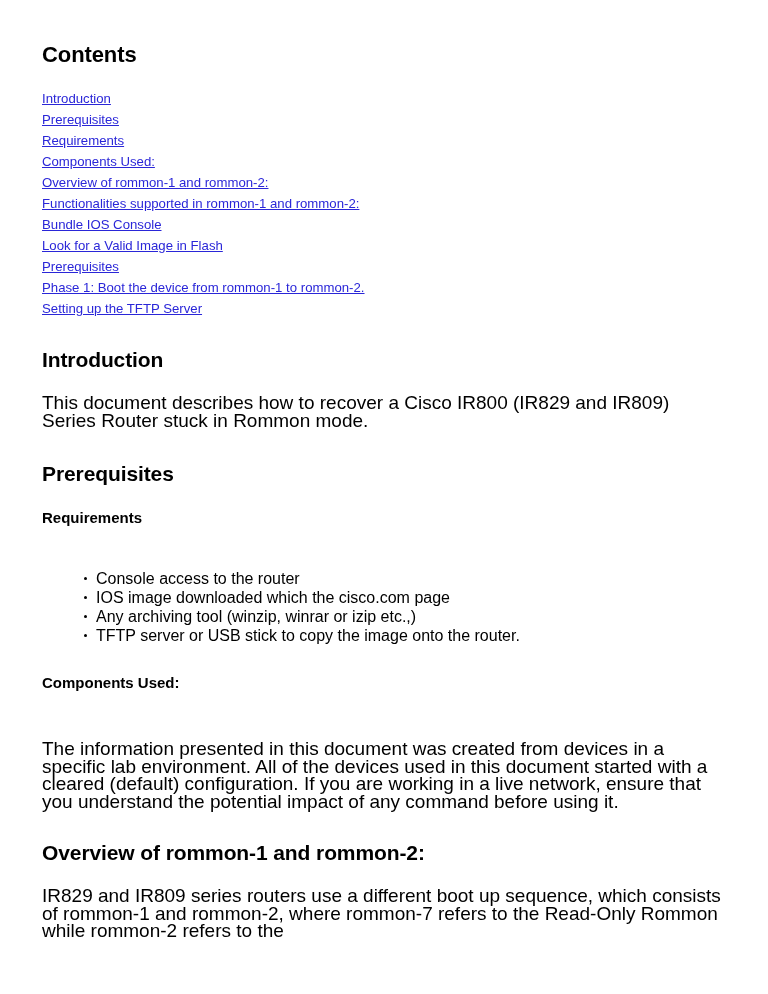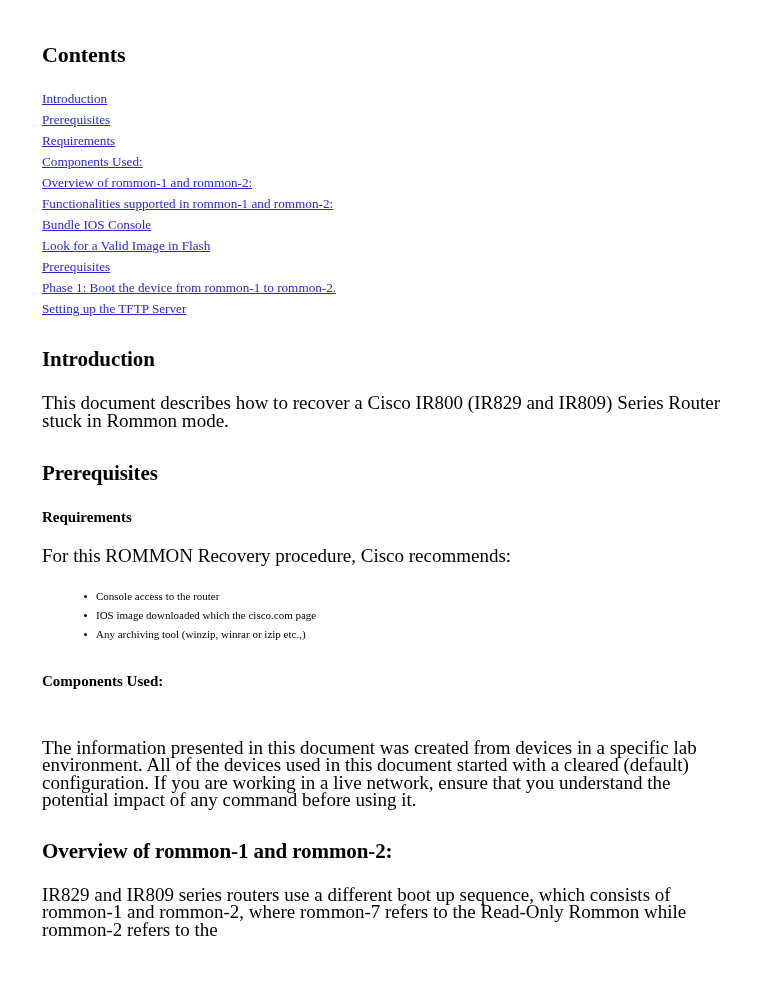--- a/index.html
+++ b/index.html
@@ -16,21 +16,20 @@
     color: #000000;
     -webkit-font-smoothing: antialiased;
   }
 
   .page {
     box-sizing: border-box;
     width: 768px;
     height: 994px;
     padding: 42px 46px 0 42px;
     background: #ffffff;
-    font-family: Liberation Serif, serif;
   }
 
   .content {
     width: 682px;
   }
 
   
   h1.doc-h1 {
     font-size: 22px;
     font-weight: bold;
@@ -79,21 +78,21 @@
     cursor: pointer;
   }
 
   
   ul.doc-ul {
     margin: 0;
     padding: 0 0 0 42px;
     list-style: none;
   }
   ul.doc-ul li {
-    font-size: 11px;
+    font-size: 16px;
     line-height: 19px;
     position: relative;
     padding-left: 12px;
   }
   ul.doc-ul li::before {
     content: "";
     position: absolute;
     left: 0;
     top: 8px;
     width: 3px;
@@ -159,28 +158,28 @@
     <h2 class="doc-h2">Introduction</h2>
 
     <p class="doc-p">This document describes how to recover a Cisco IR800 (IR829 and IR809) Series Router stuck in Rommon mode.</p>
 
     <div class="gap-after-intro-p"></div>
 
     <h2 class="doc-h2">Prerequisites</h2>
 
     <h3 class="doc-h3">Requirements</h3>
 
-    <p class="doc-p">For this ROMMON Recovery procedure, Cisco recommends:</p>
 
     <div class="gap-before-bullets"></div>
 
     <ul class="doc-ul">
       <li>Console access to the router</li>
       <li>IOS image downloaded which the cisco.com page</li>
       <li>Any archiving tool (winzip, winrar or izip etc.,)</li>
+      <li>TFTP server or USB stick to copy the image onto the router.</li>
     </ul>
 
     <div class="gap-after-bullets"></div>
 
     <h3 class="doc-h3">Components Used:</h3>
 
 
     <div class="gap-between-paras"></div>
 
     <p class="doc-p">The information presented in this document was created from devices in a specific lab environment. All of the devices used in this document started with a cleared (default) configuration. If you are working in a live network, ensure that you understand the potential impact of any command before using it.</p>

